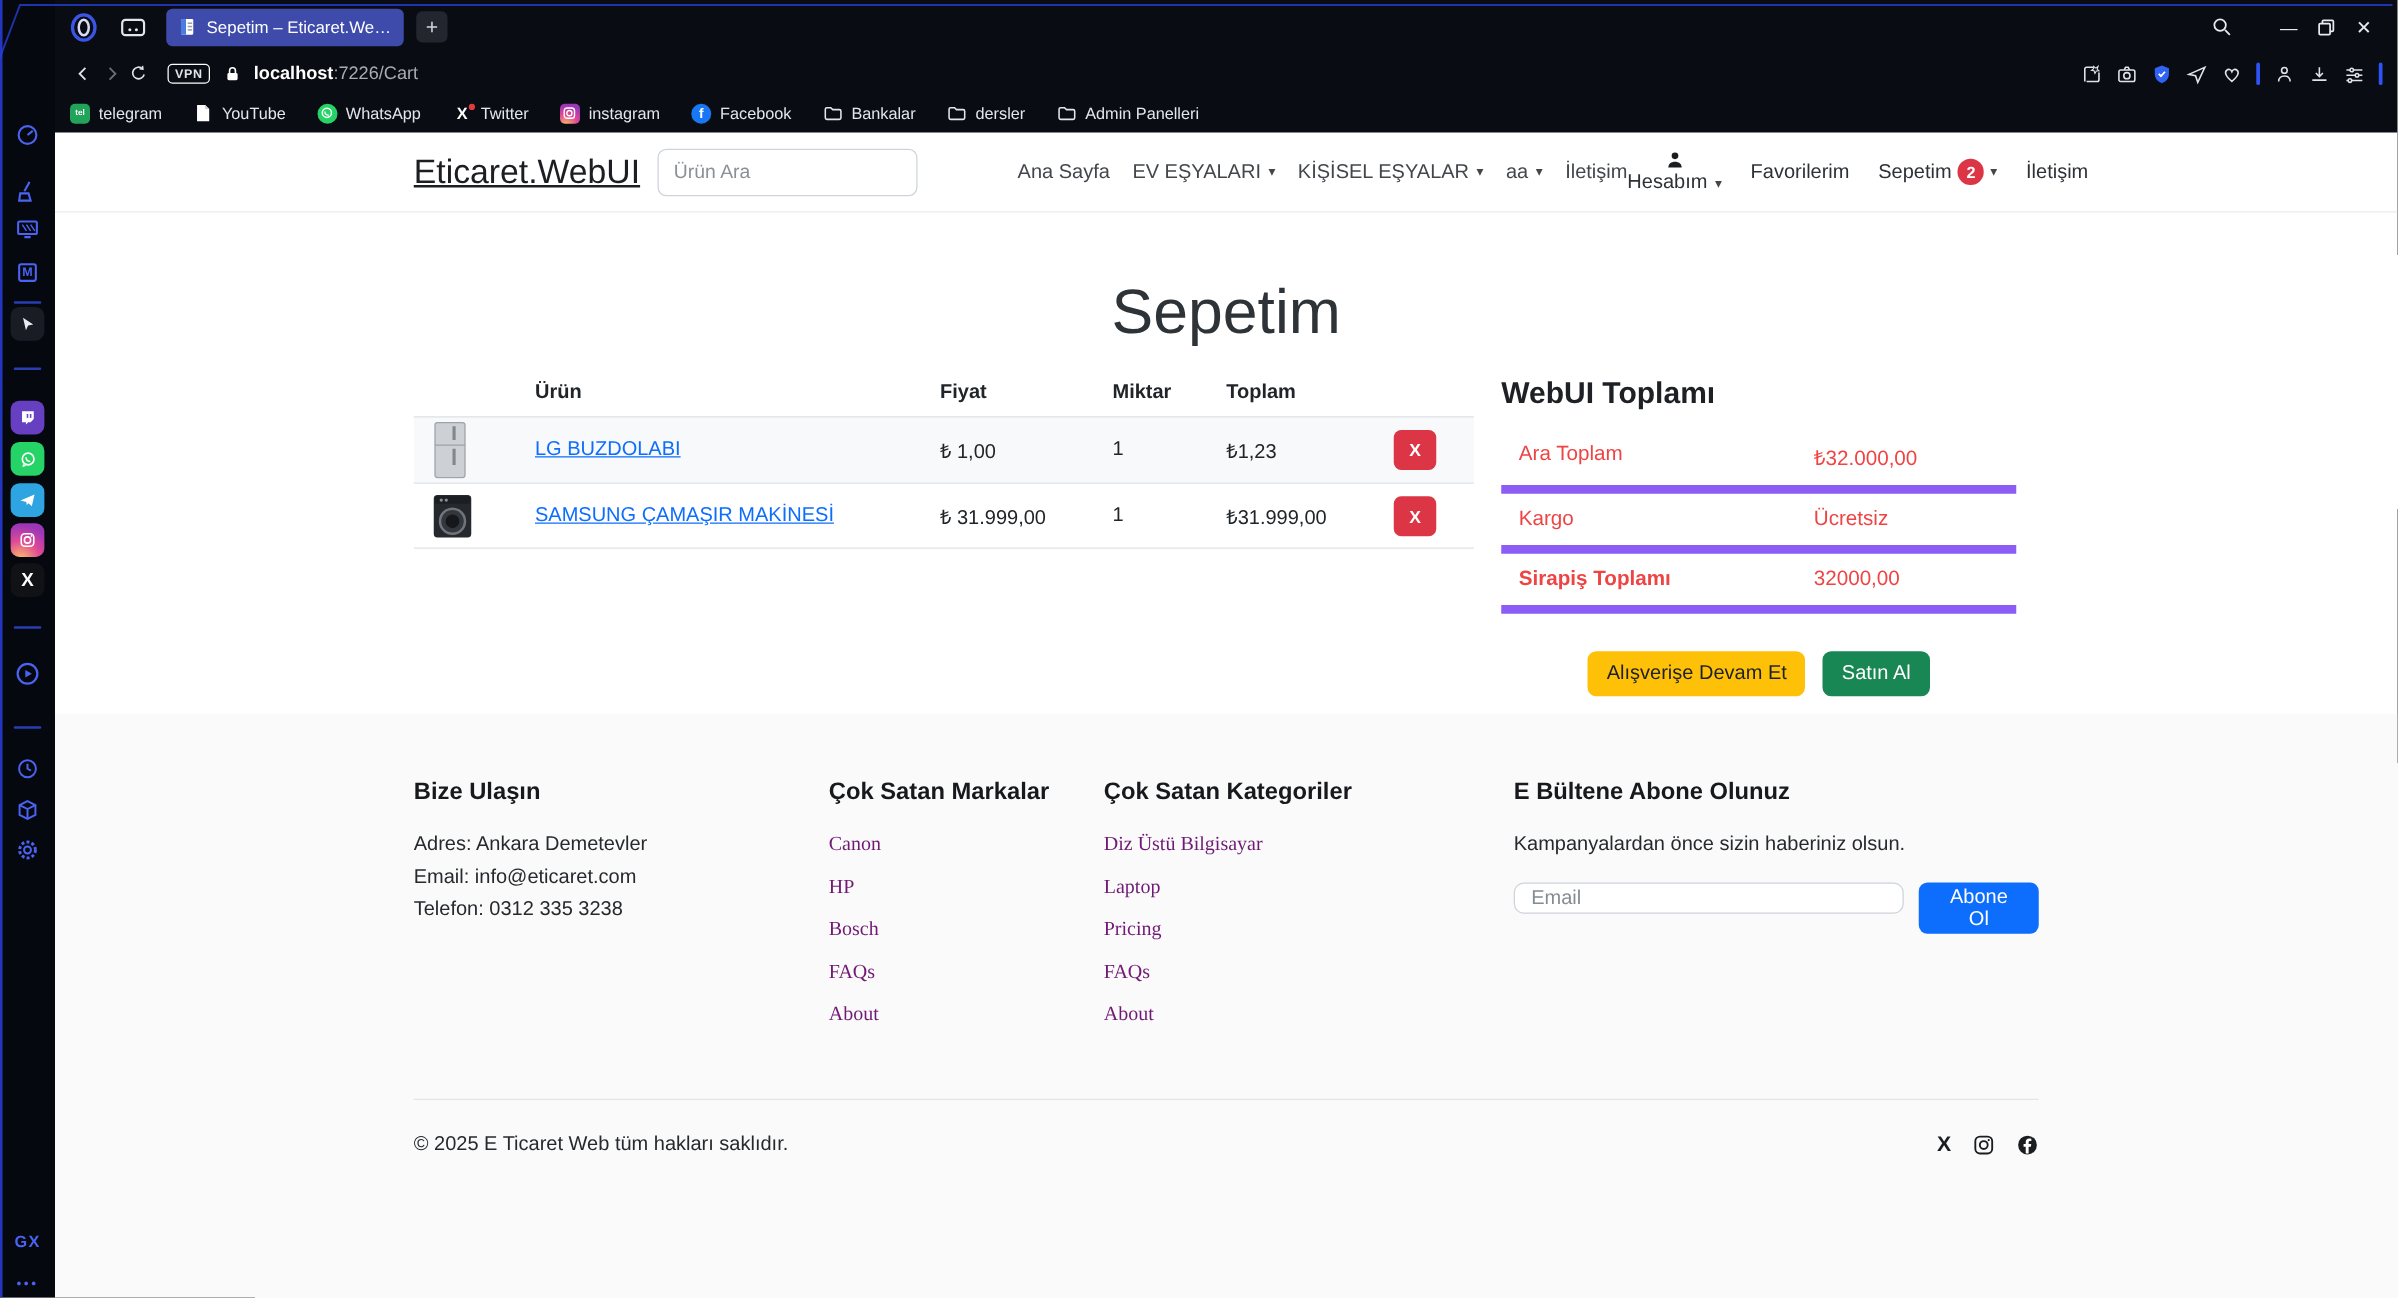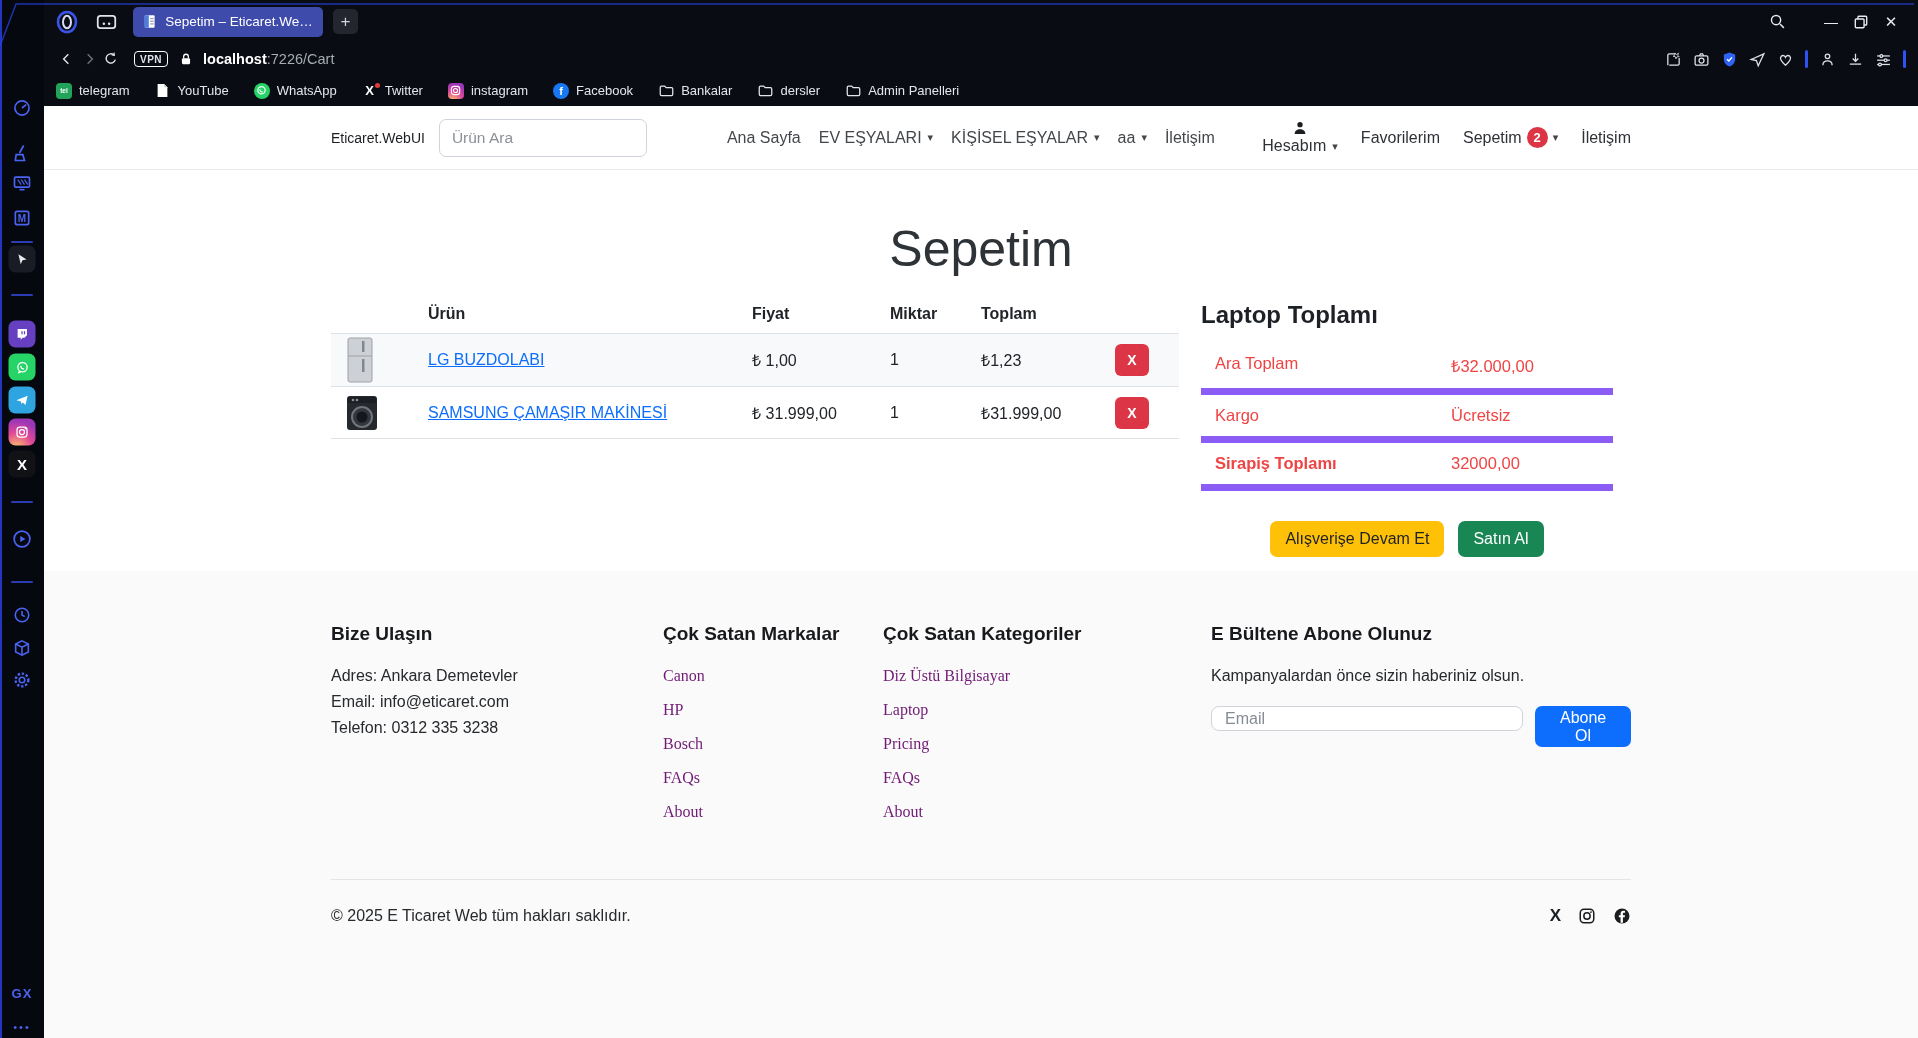--- a/index.html
+++ b/index.html
@@ -62,21 +62,21 @@
   .bm-wa { background:#25d366; border-radius:50%; }
   .bm-fb { background:#1877f2; border-radius:50%; color:#fff; font-size:11px; font-weight:700; }
   .bm-x { color:#fff; font-weight:700; font-size:13px; }
   .bm-x .dot { position:absolute; top:0; right:-2px; width:5px; height:5px; border-radius:50%; background:#e23b3b; }
   .bm-ig { background:radial-gradient(circle at 30% 110%, #fdc468, #df4996 45%, #9b36b7 80%); border-radius:4px; }
 
   
   .page { flex:1; background:#fff; display:flex; flex-direction:column; overflow:hidden; }
   .site-header { height:64px; flex:none; border-bottom:1px solid #e9ecef; display:flex; align-items:center; }
   .shc { width:1300px; margin:0 auto; display:flex; align-items:center; }
-  .brand { font-size:14px; color:#1c1e21; cursor:pointer; white-space:nowrap; }
+  .brand { font-size:27px; color:#1c1e21; cursor:pointer; white-space:nowrap;text-decoration:underline; }
   .search-input { margin-left:14px; width:208px; height:38px; border:1px solid #ced4da; border-radius:7px;
                   padding:0 12px; font-size:15.5px; font-family:"Liberation Sans", sans-serif; color:#404040; outline:none; }
   .search-input::placeholder { color:#8a9097; }
   .mainnav { display:flex; align-items:center; gap:18px; margin-left:80px; font-size:16px; color:#43474c; }
   .nav-item { display:flex; align-items:center; gap:6px; cursor:pointer; white-space:nowrap; }
   .caret { font-size:11px; color:#43474c; }
   .header-right { margin-left:auto; display:flex; align-items:center; gap:23px; font-size:16px; color:#2e3237; }
   .account { display:flex; flex-direction:column; align-items:center; gap:1px; cursor:pointer; }
   .account-row { display:flex; align-items:center; gap:6px; }
   .hr-item { cursor:pointer; display:flex; align-items:center; gap:5px; white-space:nowrap; }
@@ -557,21 +557,21 @@
               <span>₺ 31.999,00</span>
               <span>1</span>
               <span>₺31.999,00</span>
               <button class="del-btn">
                   <span>X</span>
                 </button>
             </div>
           </div>
 
           <div class="summary">
-            <h4 class="summary-title">Laptop Toplamı</h4>
+            <h4 class="summary-title">WebUI Toplamı</h4>
             <div class="sum-row">
               <span>Ara Toplam</span>
               <span>₺32.000,00</span>
             </div>
             <div class="sum-row">
               <span>Kargo</span>
               <span>Ücretsiz</span>
             </div>
             <div class="sum-row">
               <span class="b">Sirapiş Toplamı</span>

